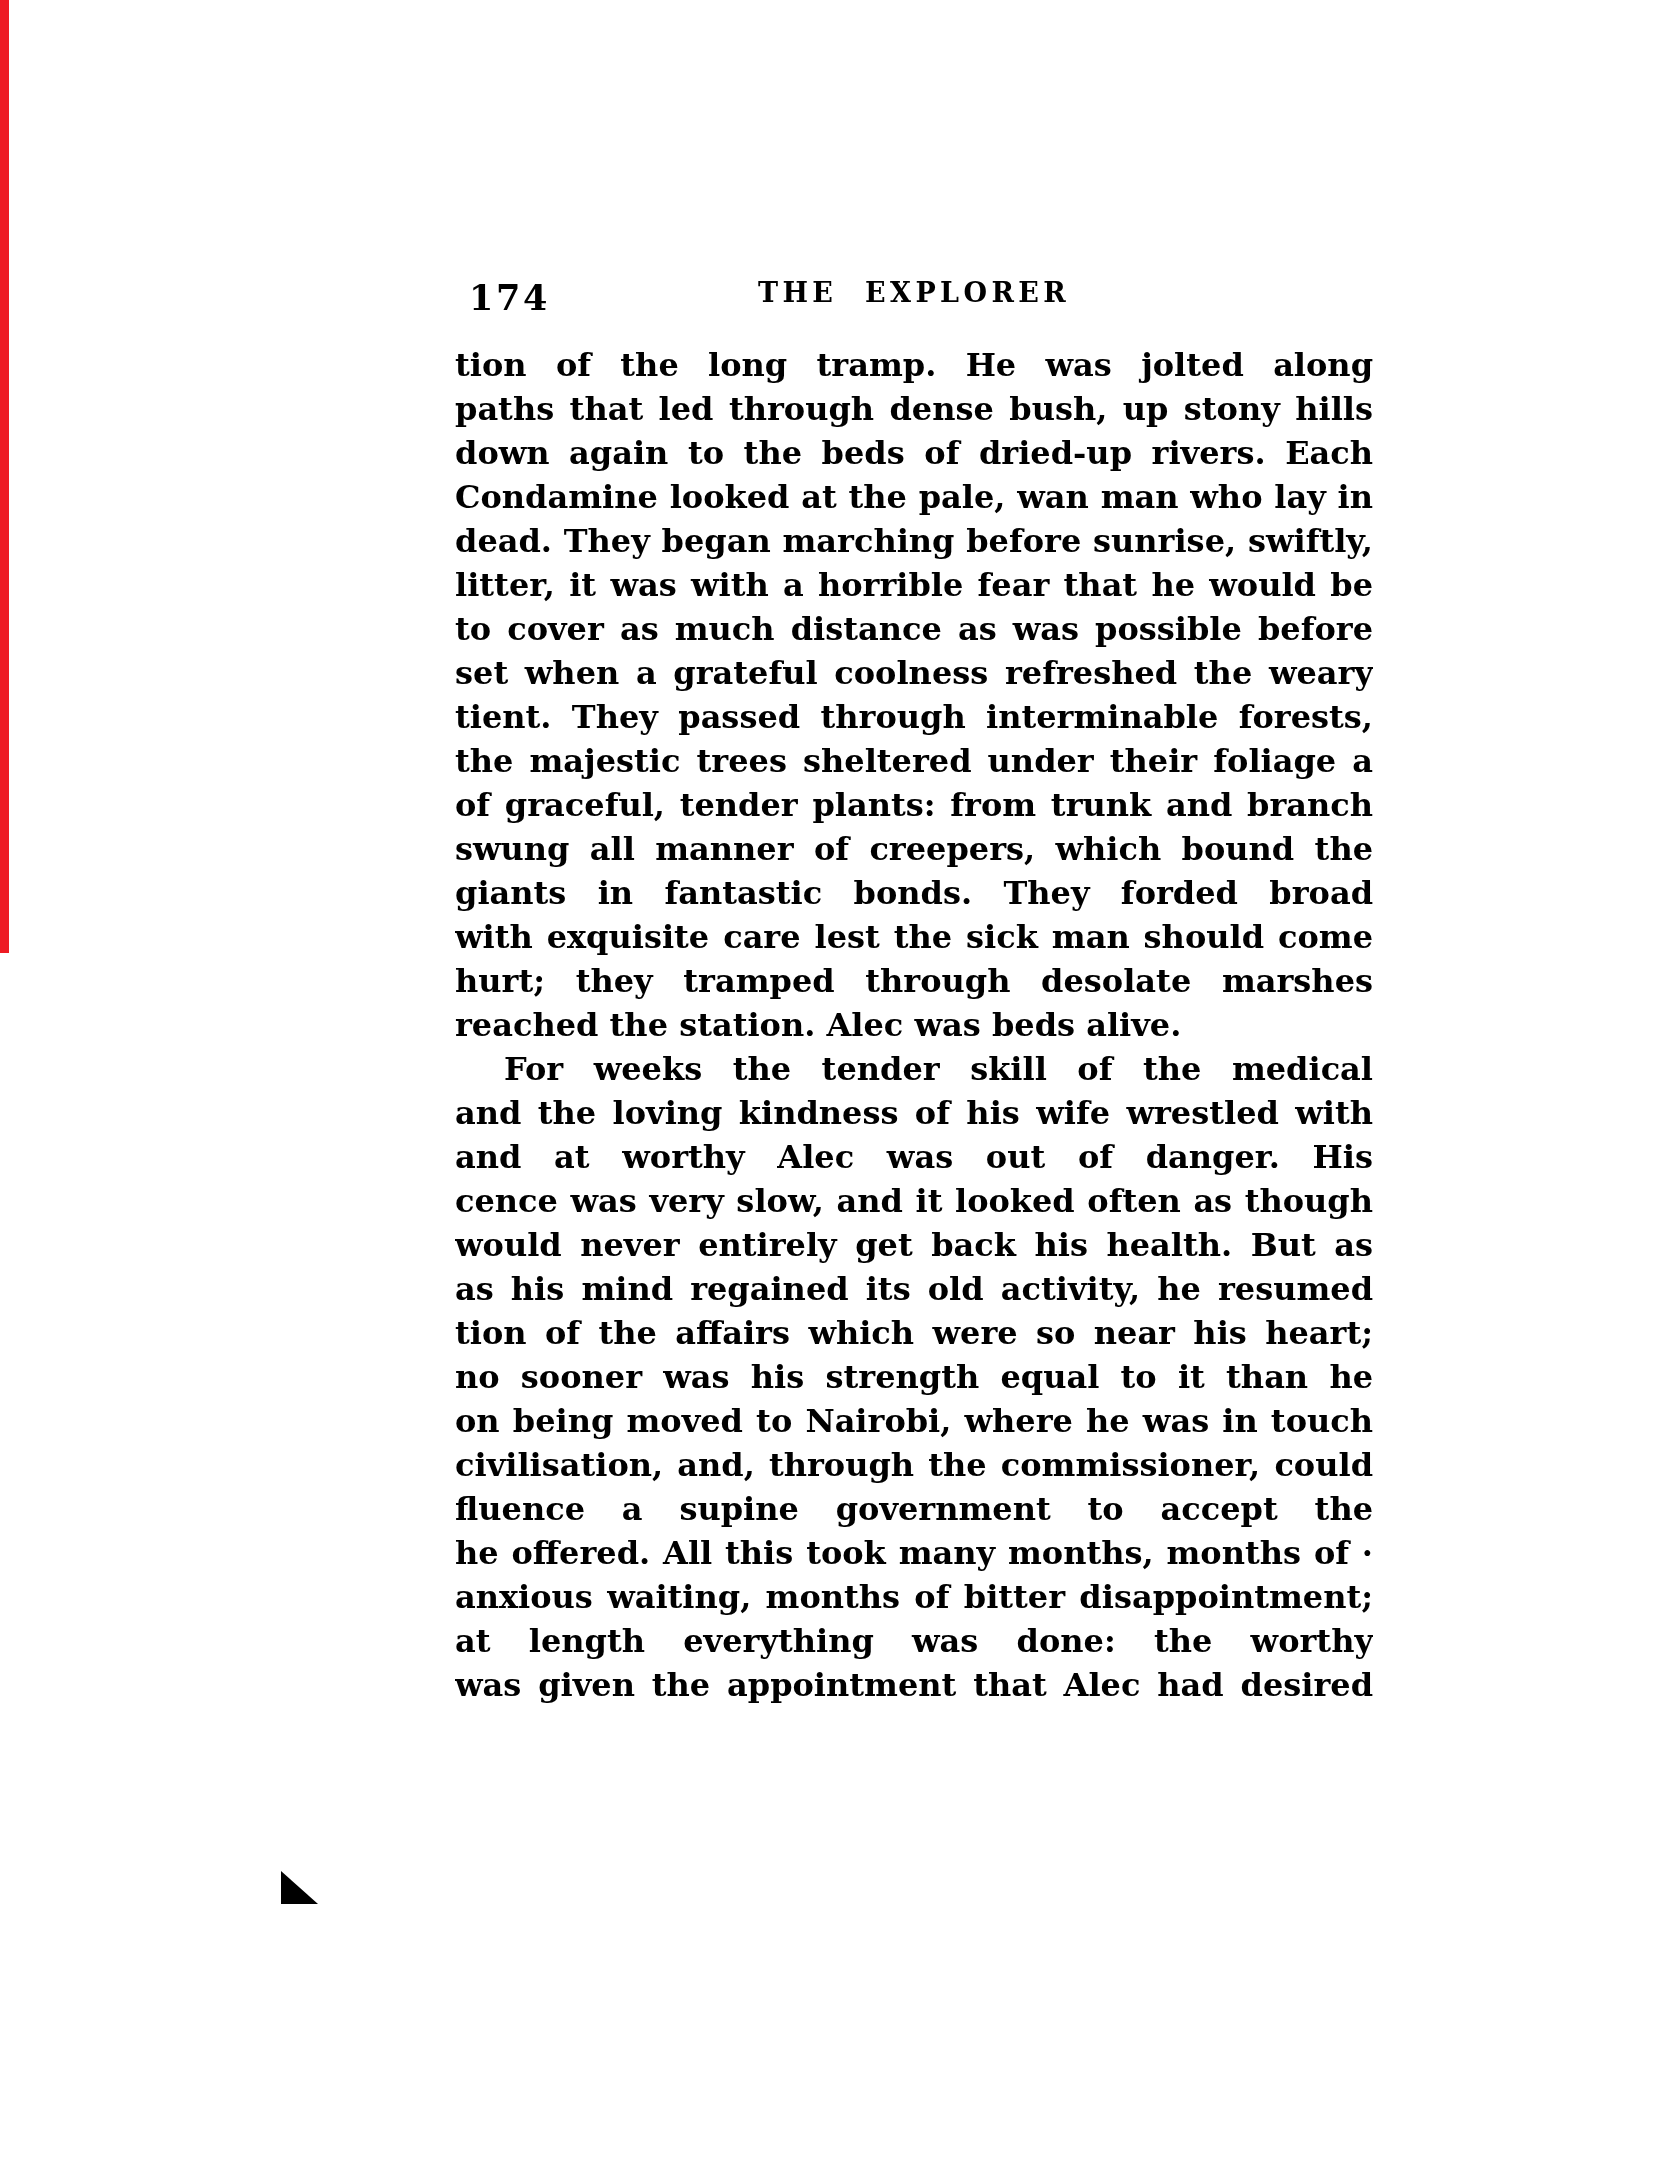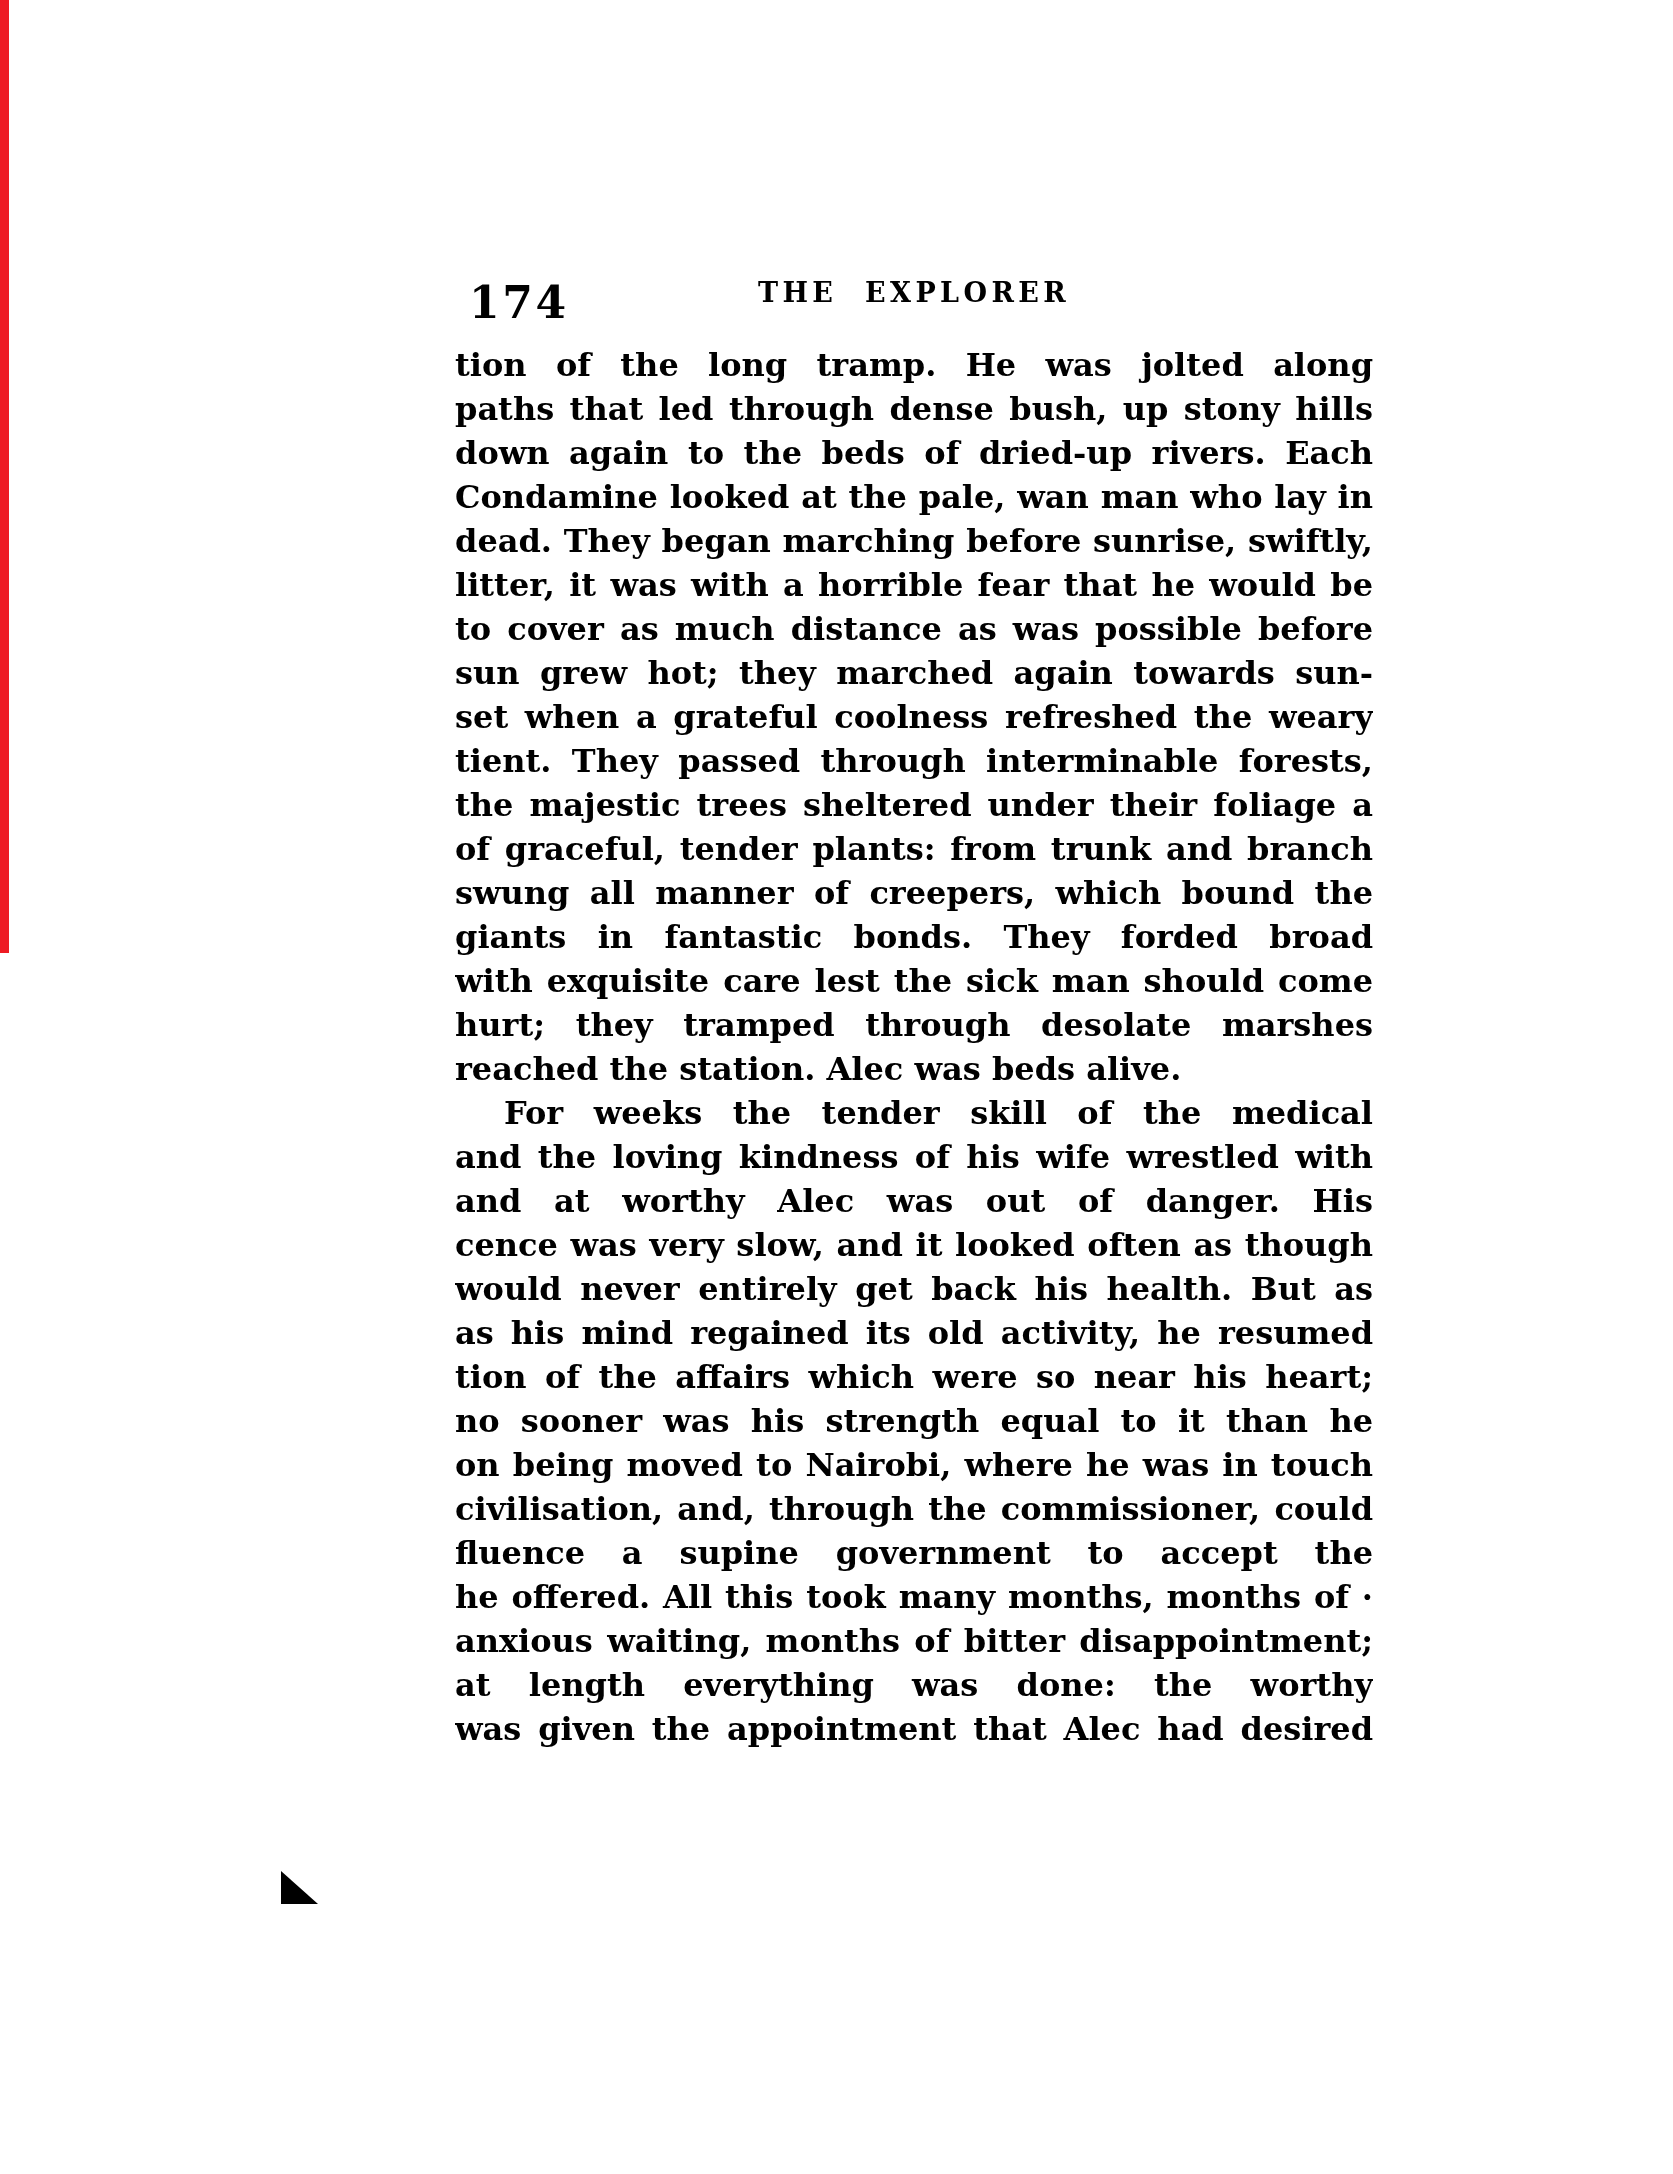--- a/index.html
+++ b/index.html
@@ -27,21 +27,21 @@
     left: 455px;
     top: 277px;
     width: 918px;
     height: 44px;
     font-weight: 700;
   }
   .page-number {
     position: absolute;
     left: 14px;
     top: 0;
-    font-size: 44px;
+    font-size: 35px;
     letter-spacing: 2.6px;
   }
   .head-title {
     position: absolute;
     left: 0;
     right: 0;
     top: 0;
     text-align: center;
     font-size: 27px;
     letter-spacing: 4.4px;
@@ -88,21 +88,20 @@
 
 <main class="text-block">
     <div class="paragraph">
       <div class="line">tion of the long tramp.  He was jolted along elephant</div>
       <div class="line">paths that led through dense bush, up stony hills and</div>
       <div class="line">down again to the beds of dried-up rivers.  Each time</div>
       <div class="line">Condamine looked at the pale, wan man who lay in the</div>
       <div class="line">dead.  They began marching before sunrise, swiftly,</div>
       <div class="line">litter, it was with a horrible fear that he would be</div>
       <div class="line">to cover as much distance as was possible before the</div>
-      <div class="line">sun grew hot; they marched again towards sun-</div>
       <div class="line">set when a grateful coolness refreshed the weary pa-</div>
       <div class="line">tient.  They passed through interminable forests, where</div>
       <div class="line">the majestic trees sheltered under their foliage a wealth</div>
       <div class="line">of graceful, tender plants: from trunk and branch</div>
       <div class="line">swung all manner of creepers, which bound the forest</div>
       <div class="line">giants in fantastic bonds.  They forded broad streams,</div>
       <div class="line">with exquisite care lest the sick man should come to</div>
       <div class="line">hurt; they tramped through desolate marshes where</div>
       <div class="line no-stretch">reached the station.  Alec was beds alive.</div>
     </div>

